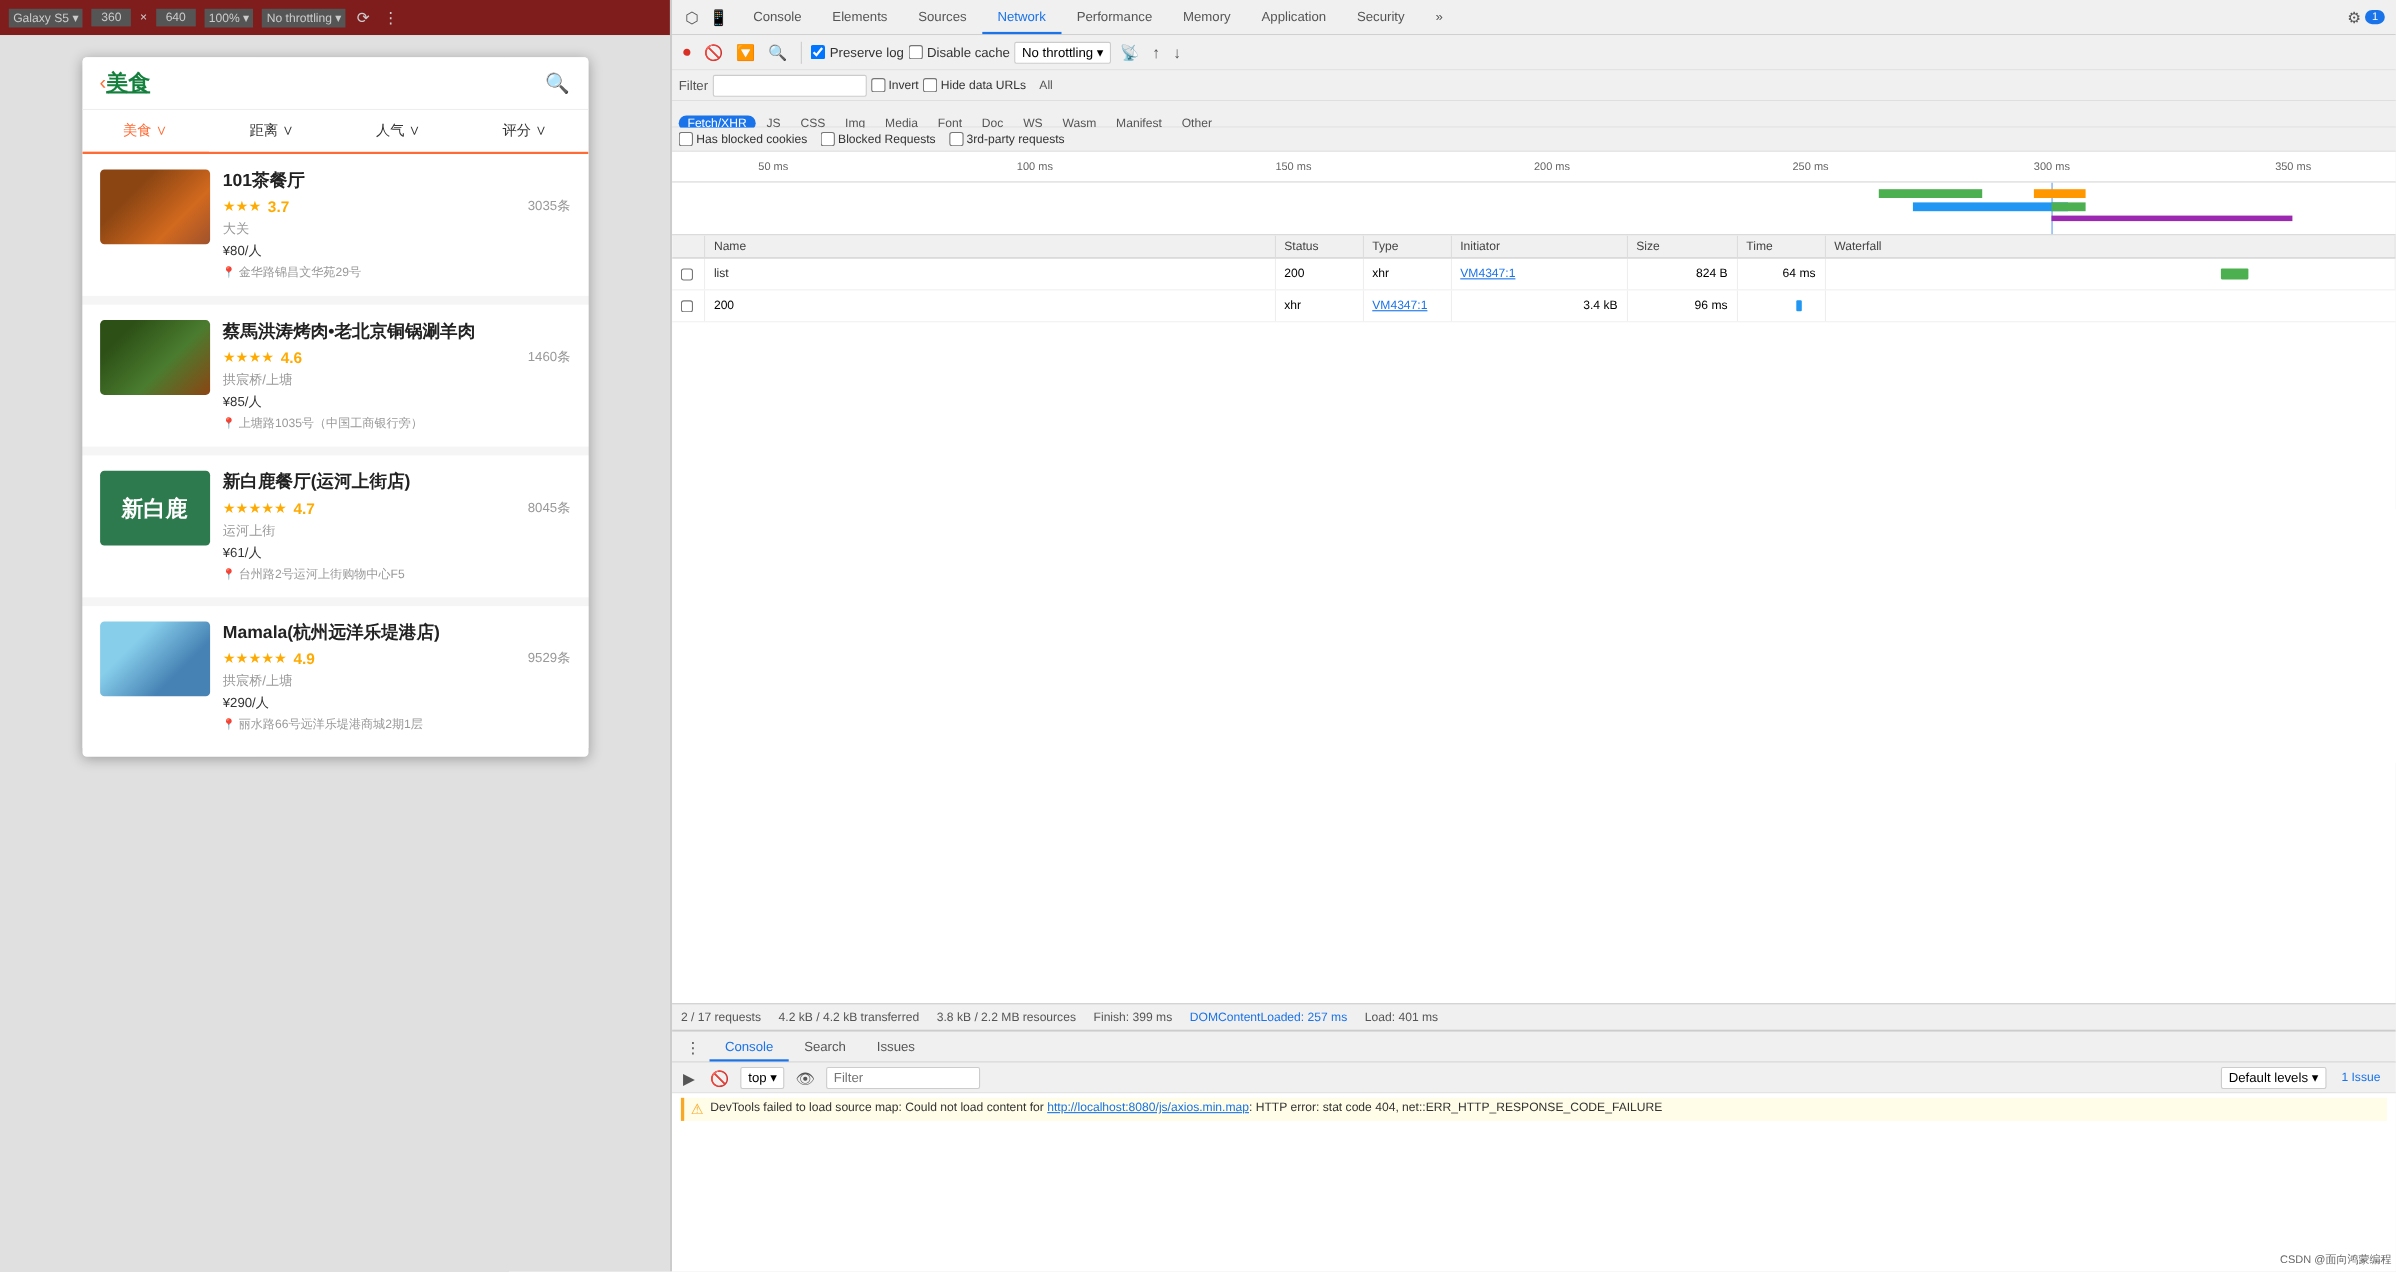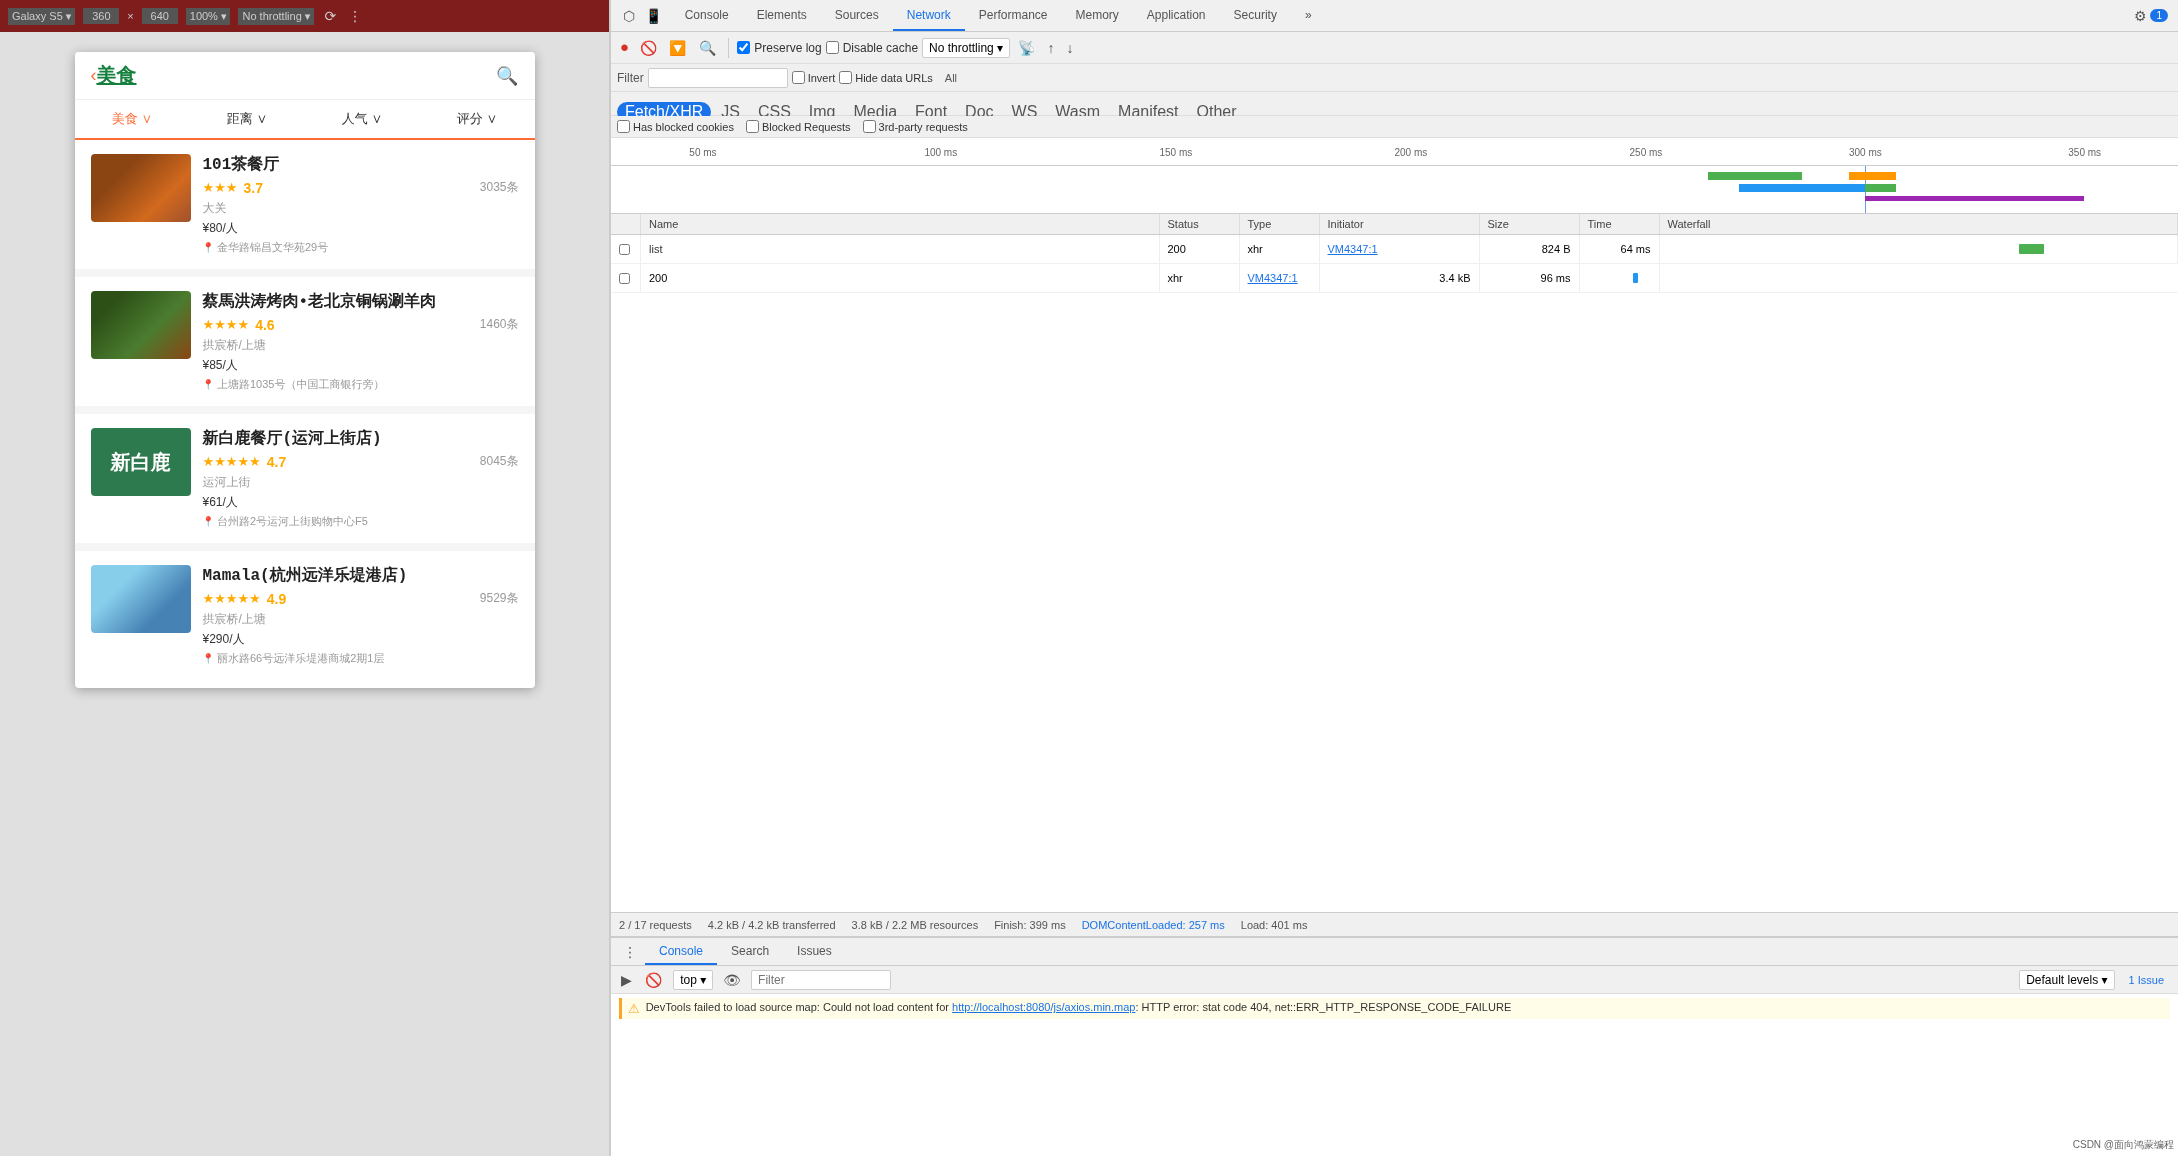--- a/index.html
+++ b/index.html
@@ -174,21 +174,20 @@
     .restaurant-img.img3 { background: #2d7a4f; display: flex; align-items: center; justify-content: center; color: white; font-size: 20px; font-weight: bold; }
     .restaurant-img.img4 { background: linear-gradient(135deg, #87ceeb 30%, #4682b4 70%); }
     
     .restaurant-info { flex: 1; }
     
     .restaurant-name {
       font-size: 16px;
       font-weight: bold;
       color: #222;
       margin-bottom: 4px;
-      font-family: Liberation Mono, monospace;
     }
     
     .rating-row {
       display: flex;
       align-items: center;
       gap: 6px;
       margin-bottom: 4px;
     }
     
     .stars { color: #ffaa00; font-size: 13px; }
@@ -322,21 +321,21 @@
       background: #f0f0f0;
       display: flex;
       align-items: center;
       padding: 0 6px;
       gap: 2px;
       border-bottom: 1px solid #ddd;
     }
     
     .type-btn {
       padding: 1px 8px;
-      font-size: 16px;
+      font-size: 11px;
       background: none;
       border: none;
       cursor: pointer;
       color: #555;
       border-radius: 2px;
       margin-top: 16px;
     }
     
     .type-btn.active {
       background: #1a73e8;

